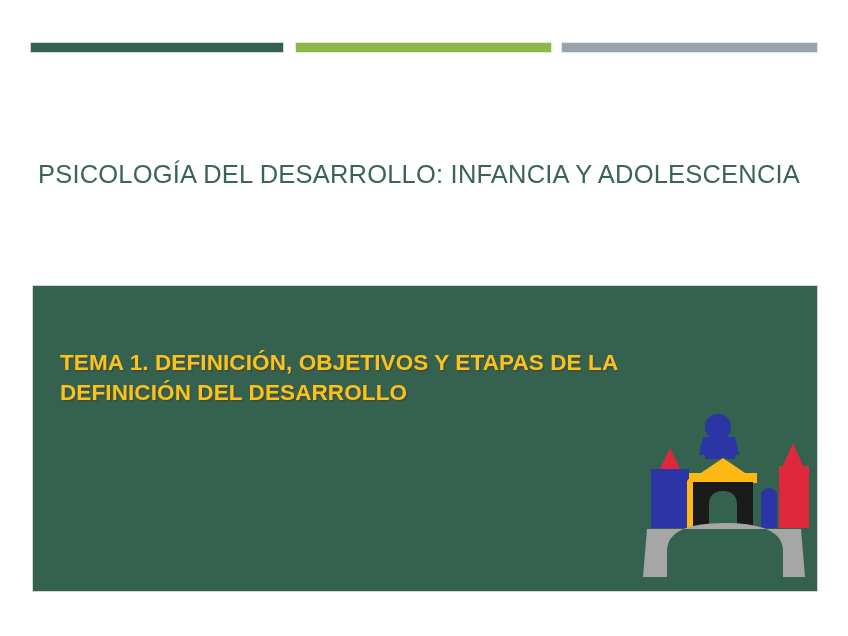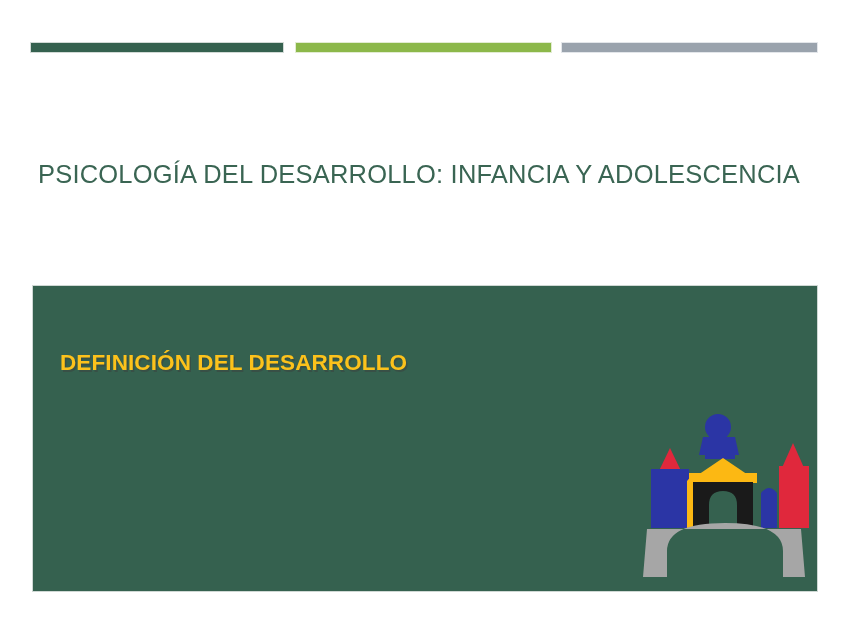--- a/index.html
+++ b/index.html
@@ -87,20 +87,21 @@
 
   <div class="topbar dark"></div>
   <div class="topbar green"></div>
   <div class="topbar gray"></div>
 
   <div class="slide-title">PSICOLOGÍA DEL DESARROLLO: INFANCIA Y ADOLESCENCIA</div>
 
   <div class="panel">
 
     <div class="panel-heading">
+      <span class="ln">TEMA 1. DEFINICIÓN, OBJETIVOS Y ETAPAS DE LA</span>
       <span class="ln">DEFINICIÓN DEL DESARROLLO</span>
     </div>
 
     <div class="castle">
       <svg width="180" height="175" viewBox="0 0 180 175" xmlns="http://www.w3.org/2000/svg">
 
         <g>
           <ellipse cx="85" cy="16" rx="13" ry="13" fill="#2b35a5"></ellipse>
           <path d="M70 26 L102 26 L106 44 L66 44 Z" fill="#2b35a5"></path>
           <rect x="72" y="40" width="30" height="8" fill="#2b35a5"></rect>

